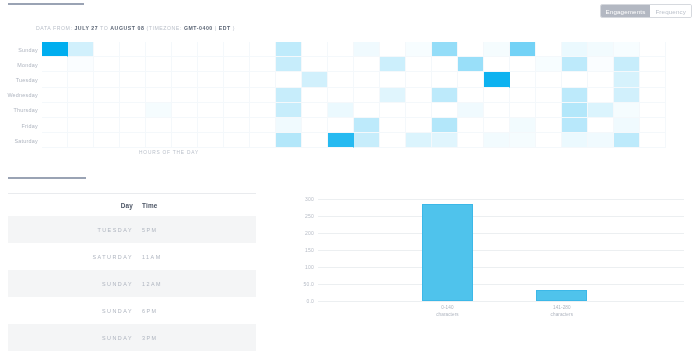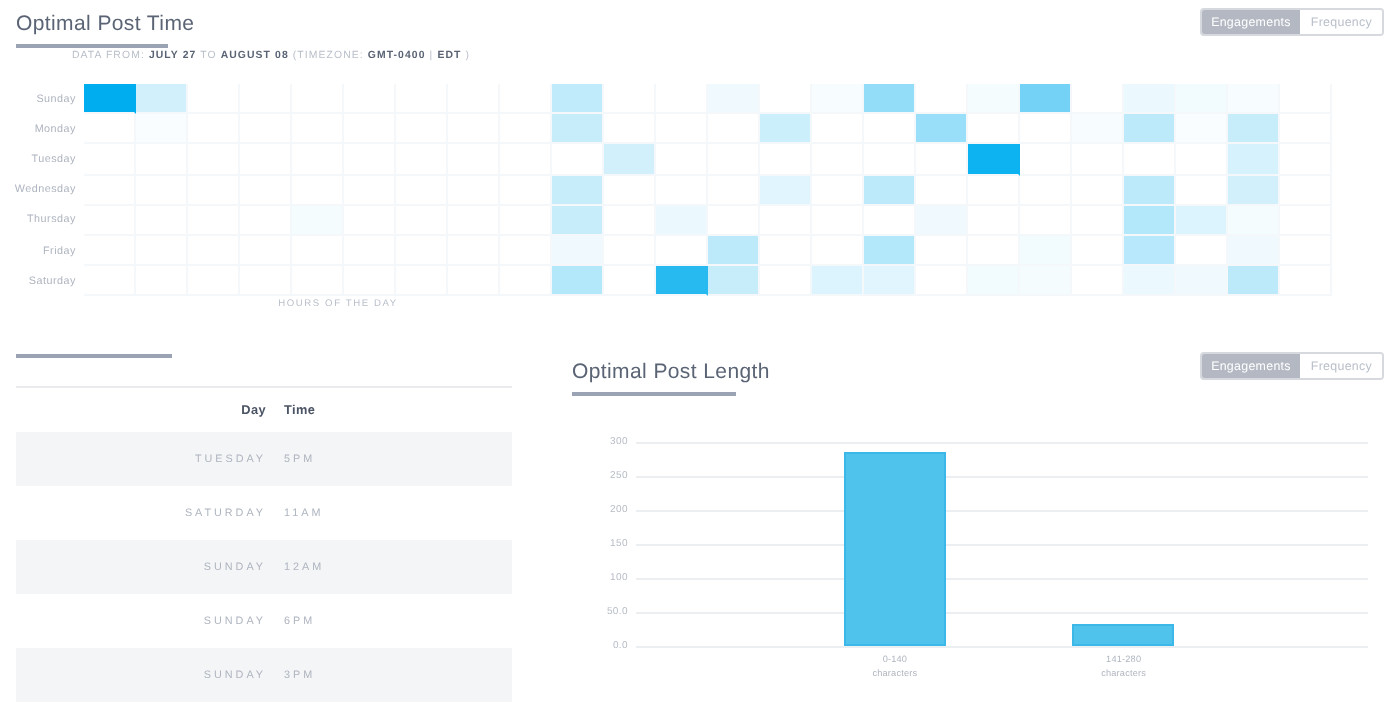--- a/index.html
+++ b/index.html
@@ -233,21 +233,20 @@
     letter-spacing: .1px;
     line-height: 1.5;
   }
 </style>
 </head>
 <body>
 
 <div id="section-heatmap">
 
   <div id="heat-head">
-    <div class="panel-title">Optimal Post Time</div>
     <div class="title-rule"></div>
   </div>
 
   <div id="heat-toggle" class="toggle-group">
     <div class="toggle-btn active">Engagements</div>
     <div class="toggle-btn">Frequency</div>
   </div>
 
   <div id="data-range">
     <span>DATA FROM:</span>
@@ -499,30 +498,20 @@
           </div>
           <div class="trow stripe">
             <div class="cell-day">SUNDAY</div>
             <div class="cell-time">3PM</div>
           </div>
         </div>
     </div>
   </div>
 
   <div id="panel-length">
-    <div id="length-head">
-      <div>
-        <div class="panel-title">Optimal Post Length</div>
-        <div class="title-rule"></div>
-      </div>
-      <div class="toggle-group">
-        <div class="toggle-btn active">Engagements</div>
-        <div class="toggle-btn">Frequency</div>
-      </div>
-    </div>
 
     <div id="chart">
       <div id="plot">
         <div class="baseline"></div>
       <div class="gridline" style="bottom: 0%;">
             <div class="ytick">0.0</div>
           </div>
           <div class="gridline" style="bottom: 16.6667%;">
             <div class="ytick">50.0</div>
           </div>

